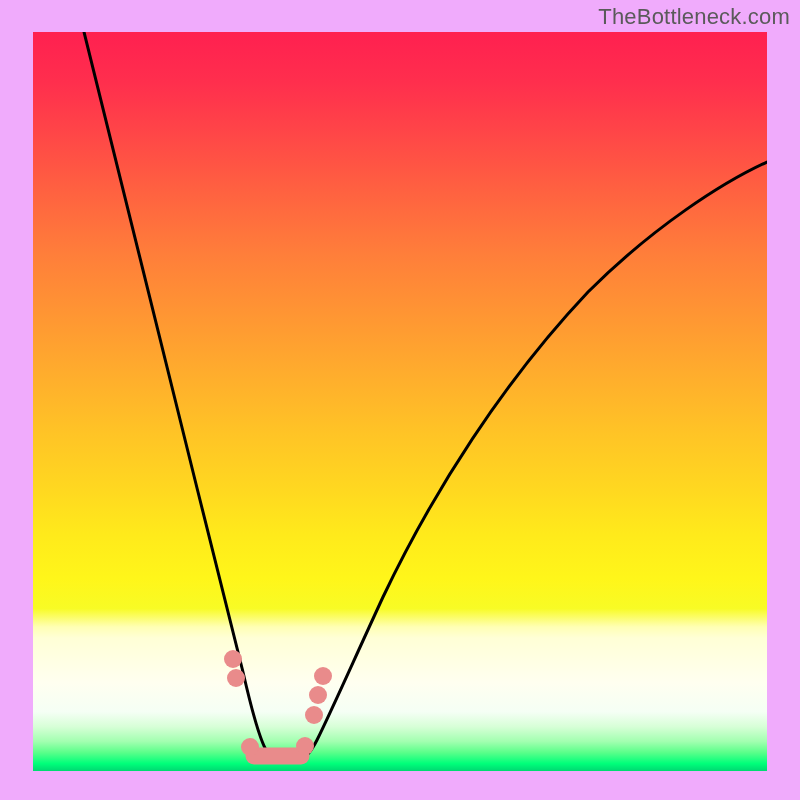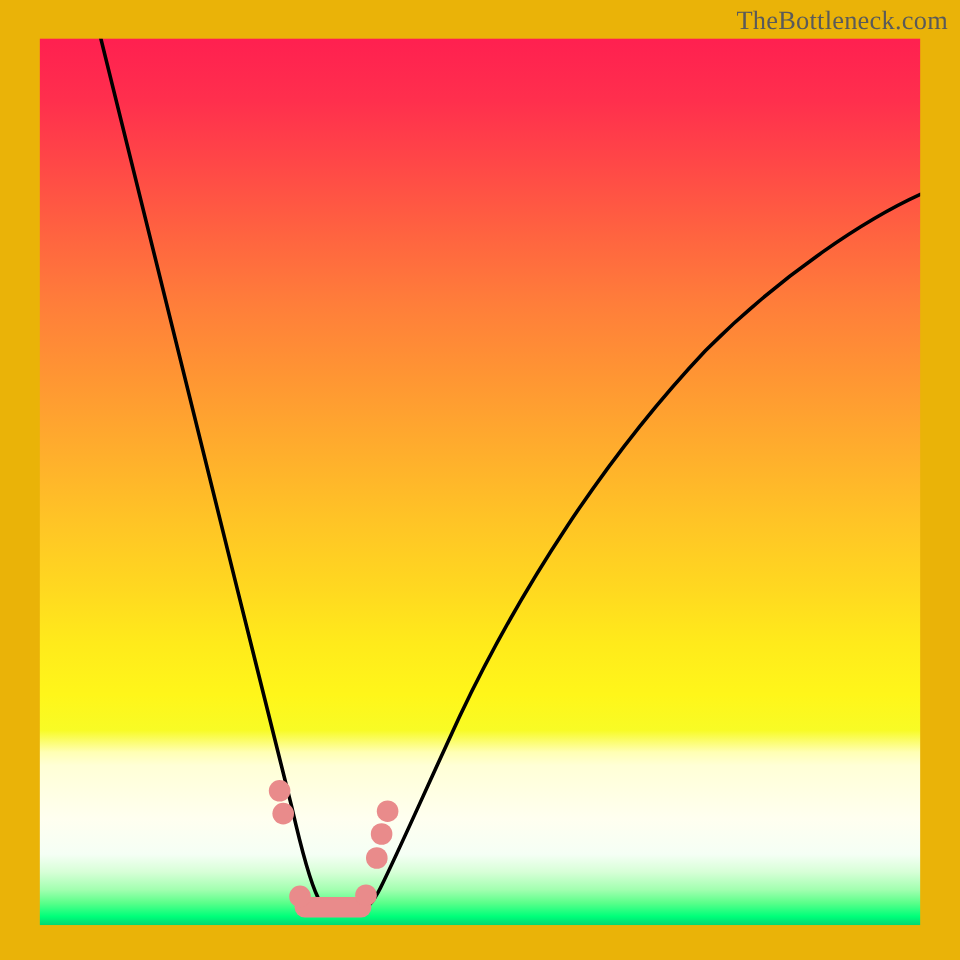--- a/index.html
+++ b/index.html
@@ -9,22 +9,21 @@
     height: 800px;
     background: #000;
     overflow: hidden;
     font-family: Arial, Helvetica, sans-serif;
   }
   .frame {
     position: absolute;
     left: 0; top: 0;
     width: 800px;
     height: 800px;
-    background: #eab308;
-    font-family: Liberation Serif, serif;
+    background: #f0abfc;
   }
   .plot {
     position: absolute;
     left: 33px;
     top: 32px;
     width: 734px;
     height: 739px;
     overflow: hidden;
   }
   .gradient {

